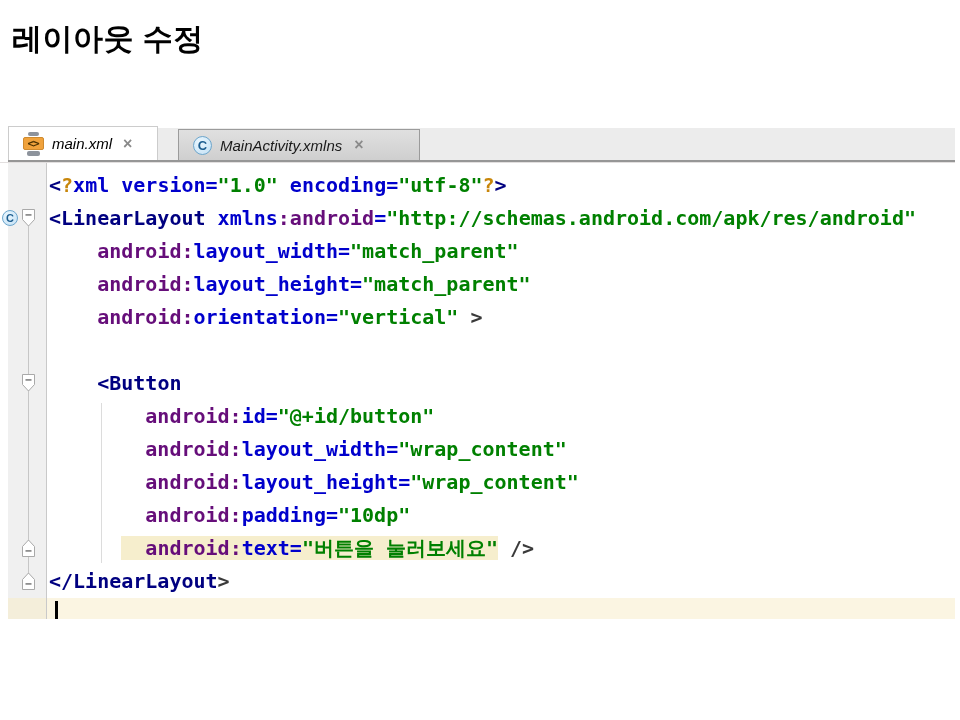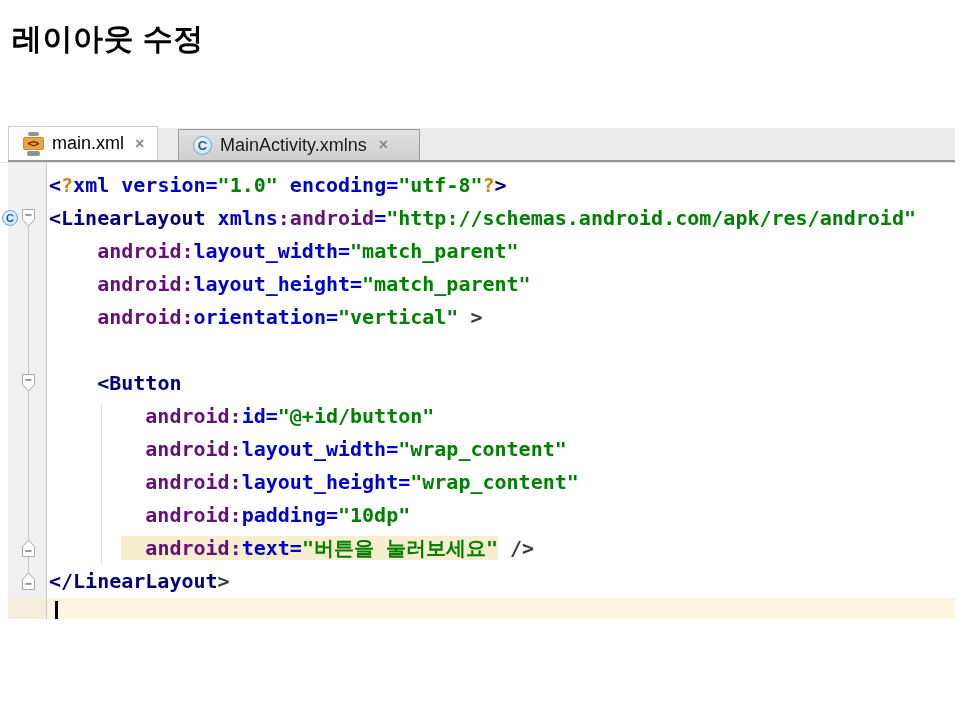--- a/index.html
+++ b/index.html
@@ -14,21 +14,21 @@
   .tabbar{position:relative;height:36px;}
   .tabstrip{position:absolute;left:8px;right:0;top:2px;height:32px;
        background:var(--strip-bg);border-bottom:2px solid var(--strip-border);}
   .tab{position:absolute;display:flex;align-items:center;box-sizing:border-box;}
   .tab-active{left:8px;top:0;height:34px;width:150px;padding:0 10px 0 12px;gap:7px;
        background:var(--tab-active-bg);
        border:1px solid #cccccc;border-bottom:none;z-index:3;}
   .tab-inactive{left:178px;top:3px;height:31px;width:242px;padding:0 10px 0 14px;gap:8px;
        background:linear-gradient(#e0e0e0,var(--tab-inactive-bg));
        border:1px solid #9b9b9b;border-bottom:none;z-index:2;}
-  .tab-label{font-size:18px;color:var(--tab-label);white-space:nowrap;}
+  .tab-label{font-size:15px;color:var(--tab-label);white-space:nowrap;font-style:italic;}
   .tab-active .tab-label{color:#000;}
   .tab-close{font-size:16px;font-weight:bold;color:var(--tab-close);margin-left:4px;line-height:1;}
 
   
   .xml-icon{width:24px;height:27px;display:flex;flex-direction:column;
        align-items:center;justify-content:center;gap:1px;flex:0 0 auto;}
   .xml-bar-top{width:11px;height:4px;background:var(--xml-bars);border-radius:2px;}
   .xml-badge{width:21px;height:13px;background:var(--xml-badge);border:1px solid #cf8a2e;
        border-radius:2px;color:#4a3000;font:bold 11px/12px "DejaVu Sans Mono",monospace;
        text-align:center;letter-spacing:-1px;box-sizing:border-box;}

